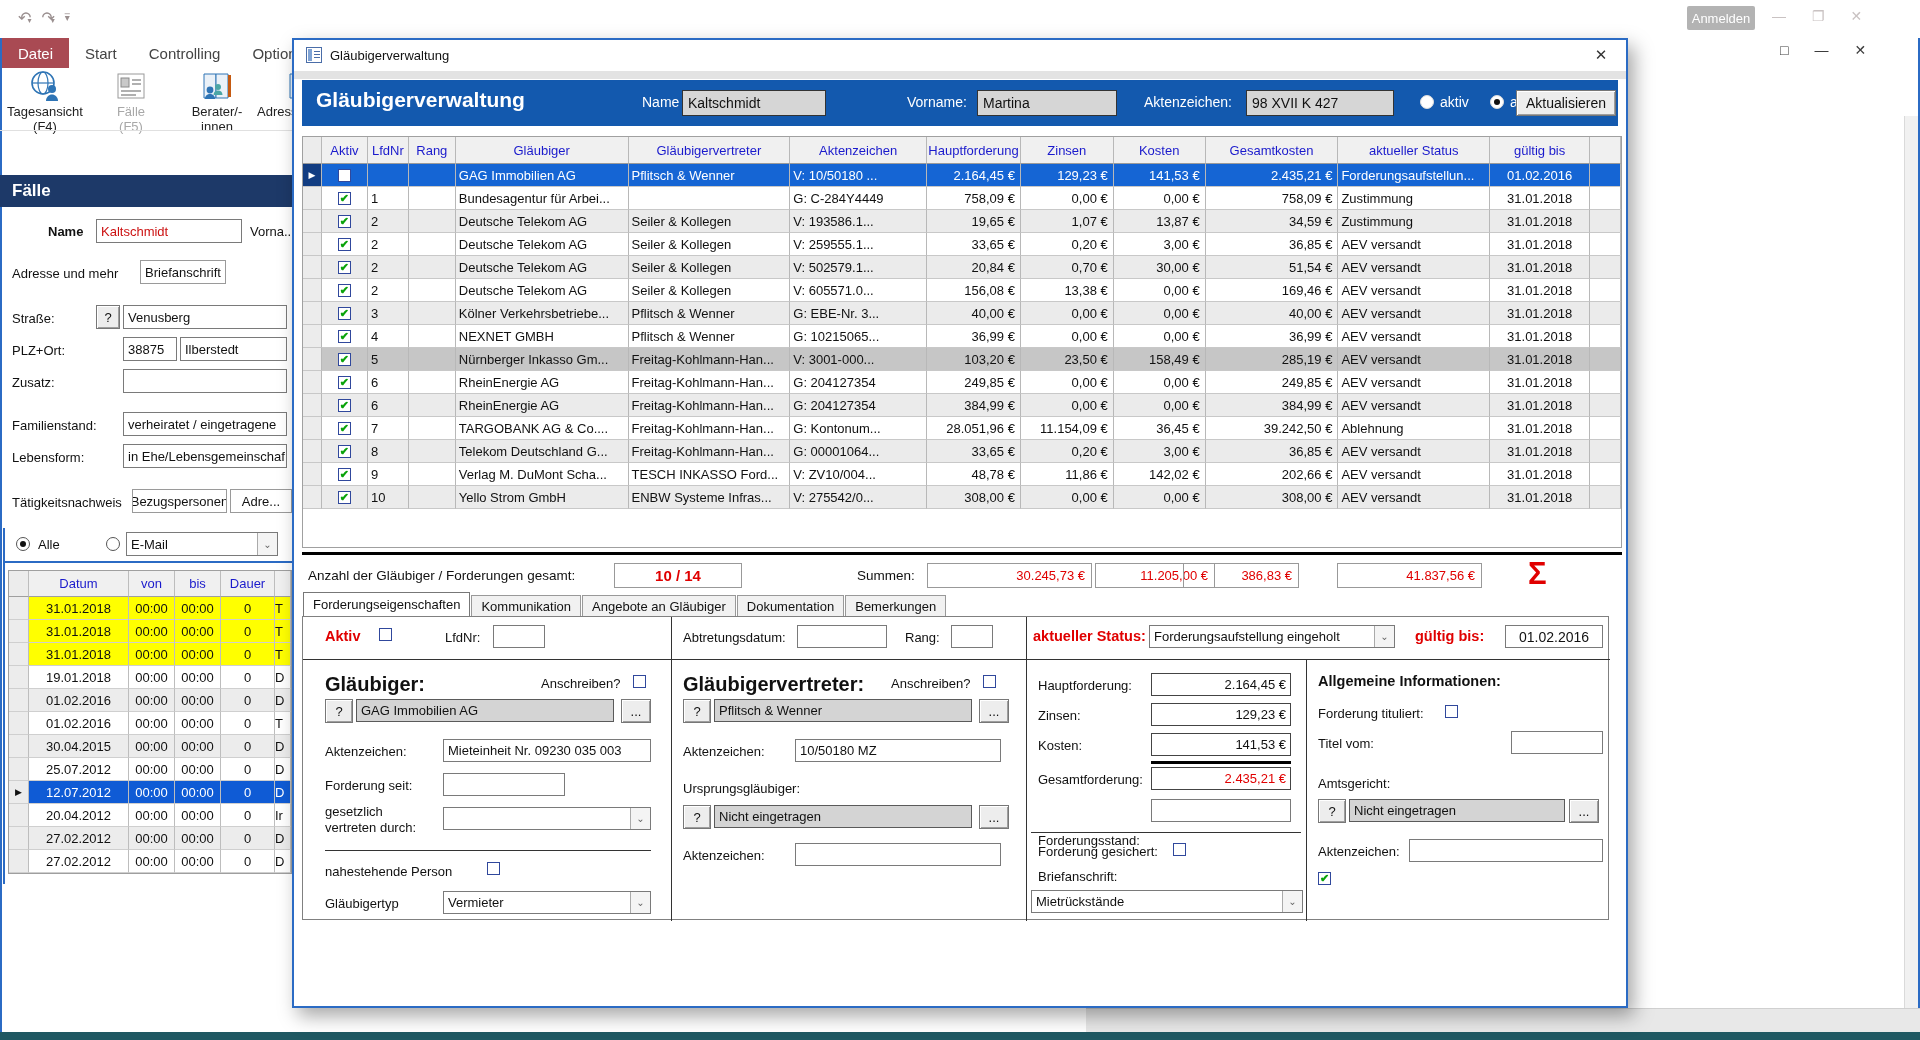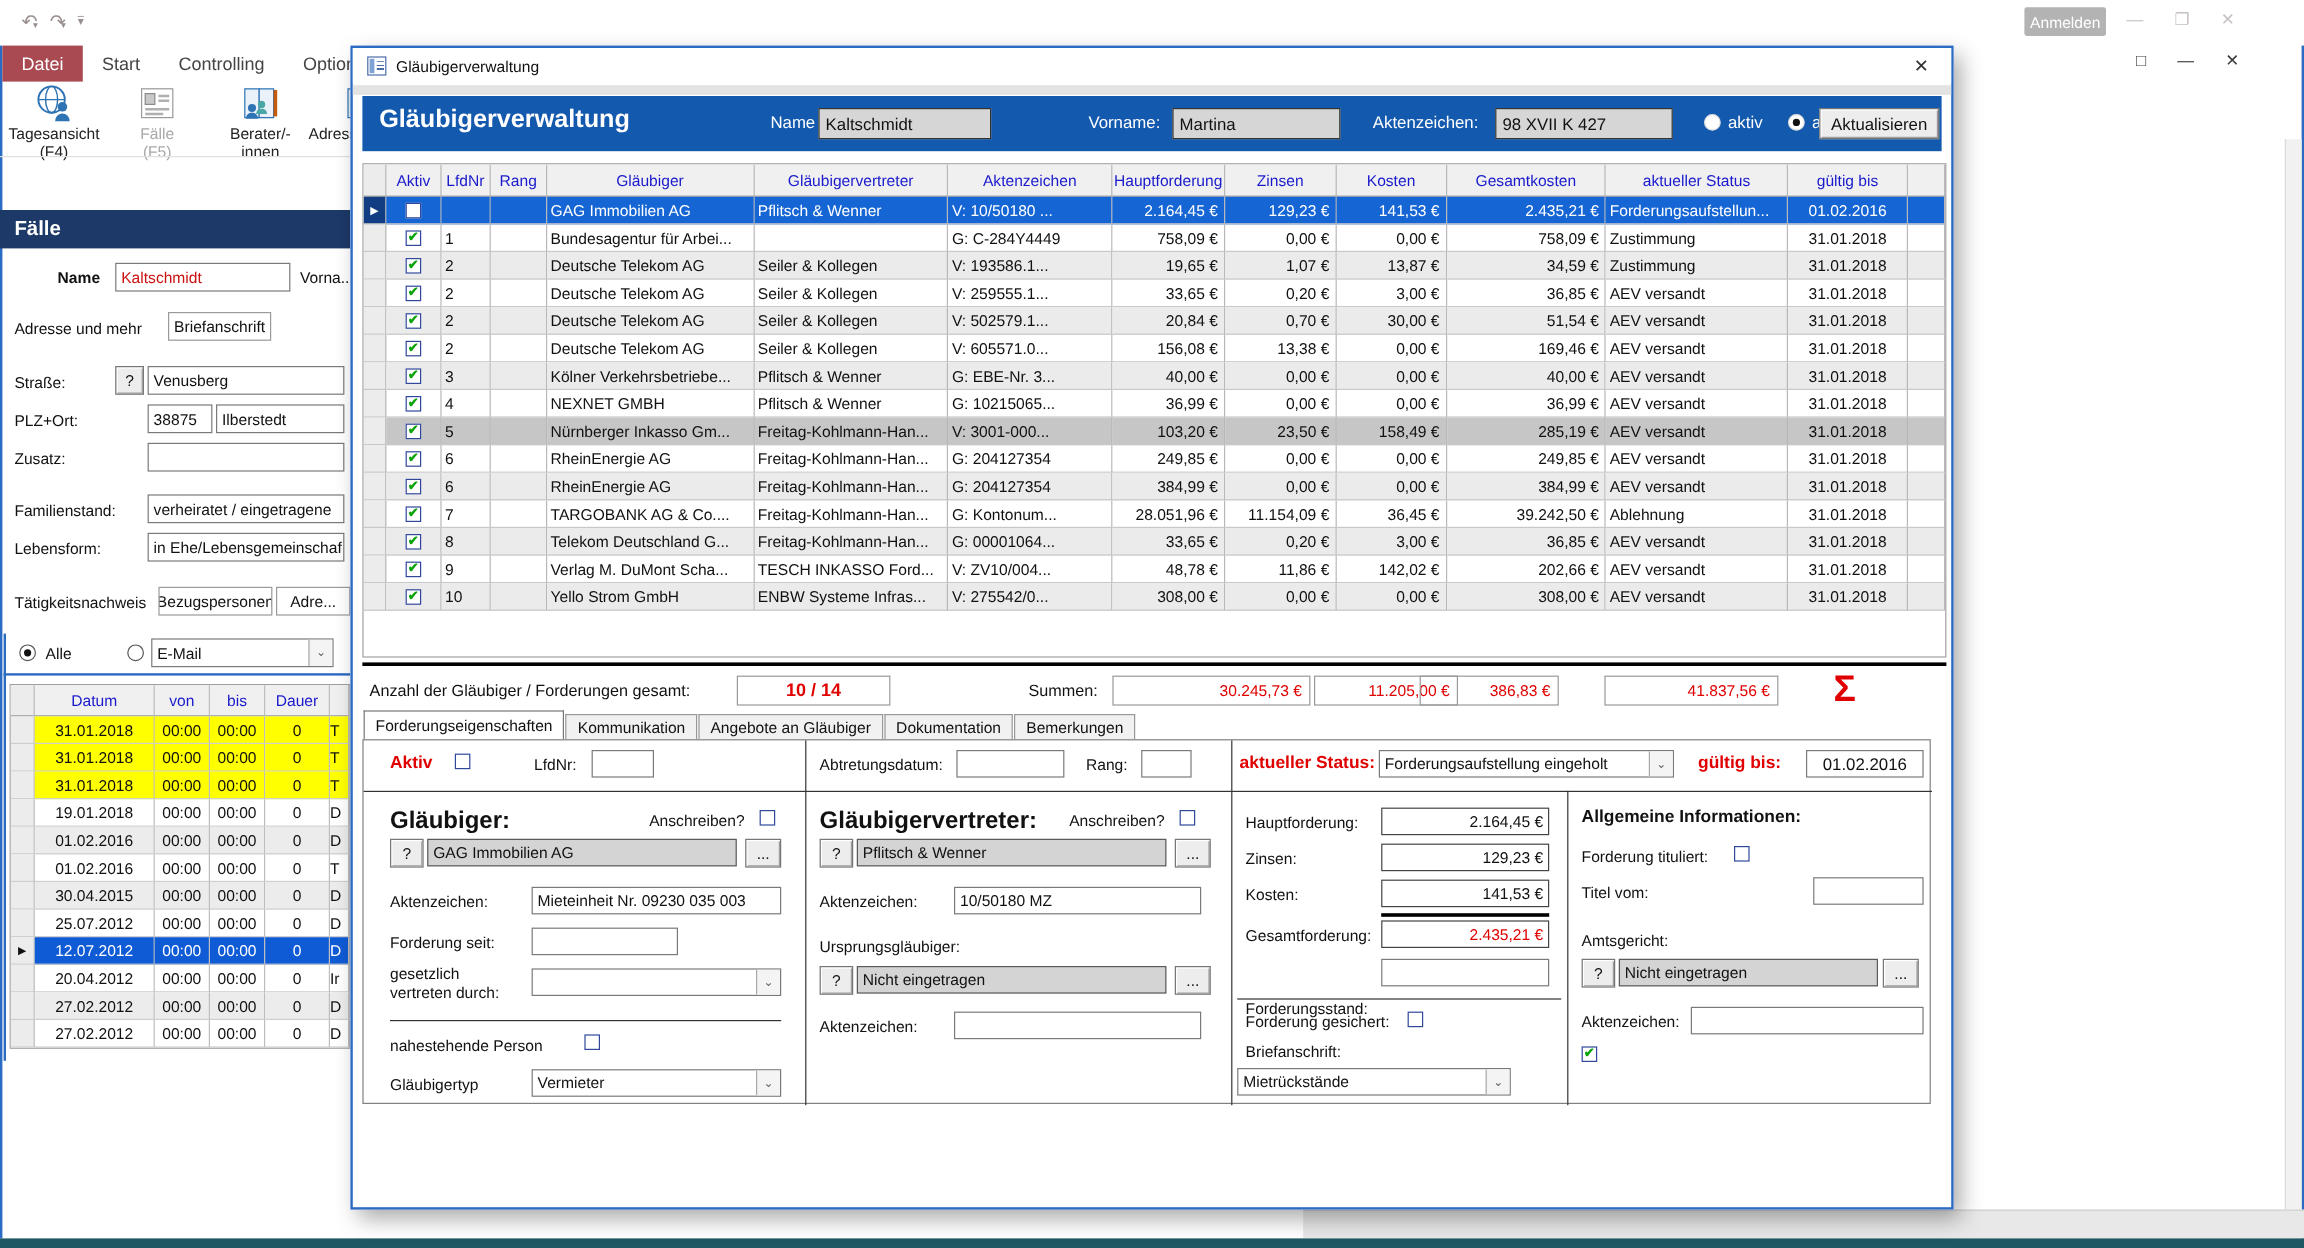--- a/index.html
+++ b/index.html
@@ -211,21 +211,21 @@
 
   #dp-f-haupt-label{left:735px;top:61px;}  #dp-f-haupt-box{left:848px;top:56px;width:140px;}
   #dp-f-zins-label{left:735px;top:91px;}   #dp-f-zins-box{left:848px;top:86px;width:140px;}
   #dp-f-kost-label{left:735px;top:121px;}  #dp-f-kost-box{left:848px;top:116px;width:140px;}
   #dp-f-black{left:848px;top:144px;width:140px;height:3px;background:#000;position:absolute;}
   #dp-f-ges-label{left:735px;top:155px;}   #dp-f-ges-box{left:848px;top:150px;width:140px;color:#e00000;}
   #dp-f-stand-label{left:735px;top:178px;margin-top:38px;} #dp-f-stand-box{left:848px;top:182px;width:140px;}
   #dp-f-sep{left:728px;top:215px;width:270px;}
   #dp-f-gesichert-label{left:735px;top:227px;} #dp-f-gesichert-cb{left:870px;top:226px;}
   #dp-f-grund-label{left:735px;top:252px;}
-  #dp-f-grund-combo{left:728px;top:273px;width:228px;}
+  #dp-f-grund-combo{left:728px;top:273px;width:272px;}
 
   #dp-a-title{left:1015px;top:56px;font-size:14.5px;}
   #dp-a-tit-label{left:1015px;top:89px;} #dp-a-tit-cb{left:1142px;top:88px;}
   #dp-a-titel-label{left:1015px;top:119px;} #dp-a-titel-input{left:1208px;top:114px;width:92px;}
   #dp-a-amts-label{left:1015px;top:159px;}
   #dp-a-q{left:1015px;top:182px;width:28px;height:24px;position:absolute;}
   #dp-a-combo{left:1046px;top:182px;width:216px;}
   #dp-a-dots{left:1266px;top:182px;width:30px;height:24px;position:absolute;}
   #dp-a-az-label{left:1015px;top:227px;} #dp-a-az-input{left:1106px;top:222px;width:194px;}
   #dp-a-plan-cb{left:1015px;top:255px;}

